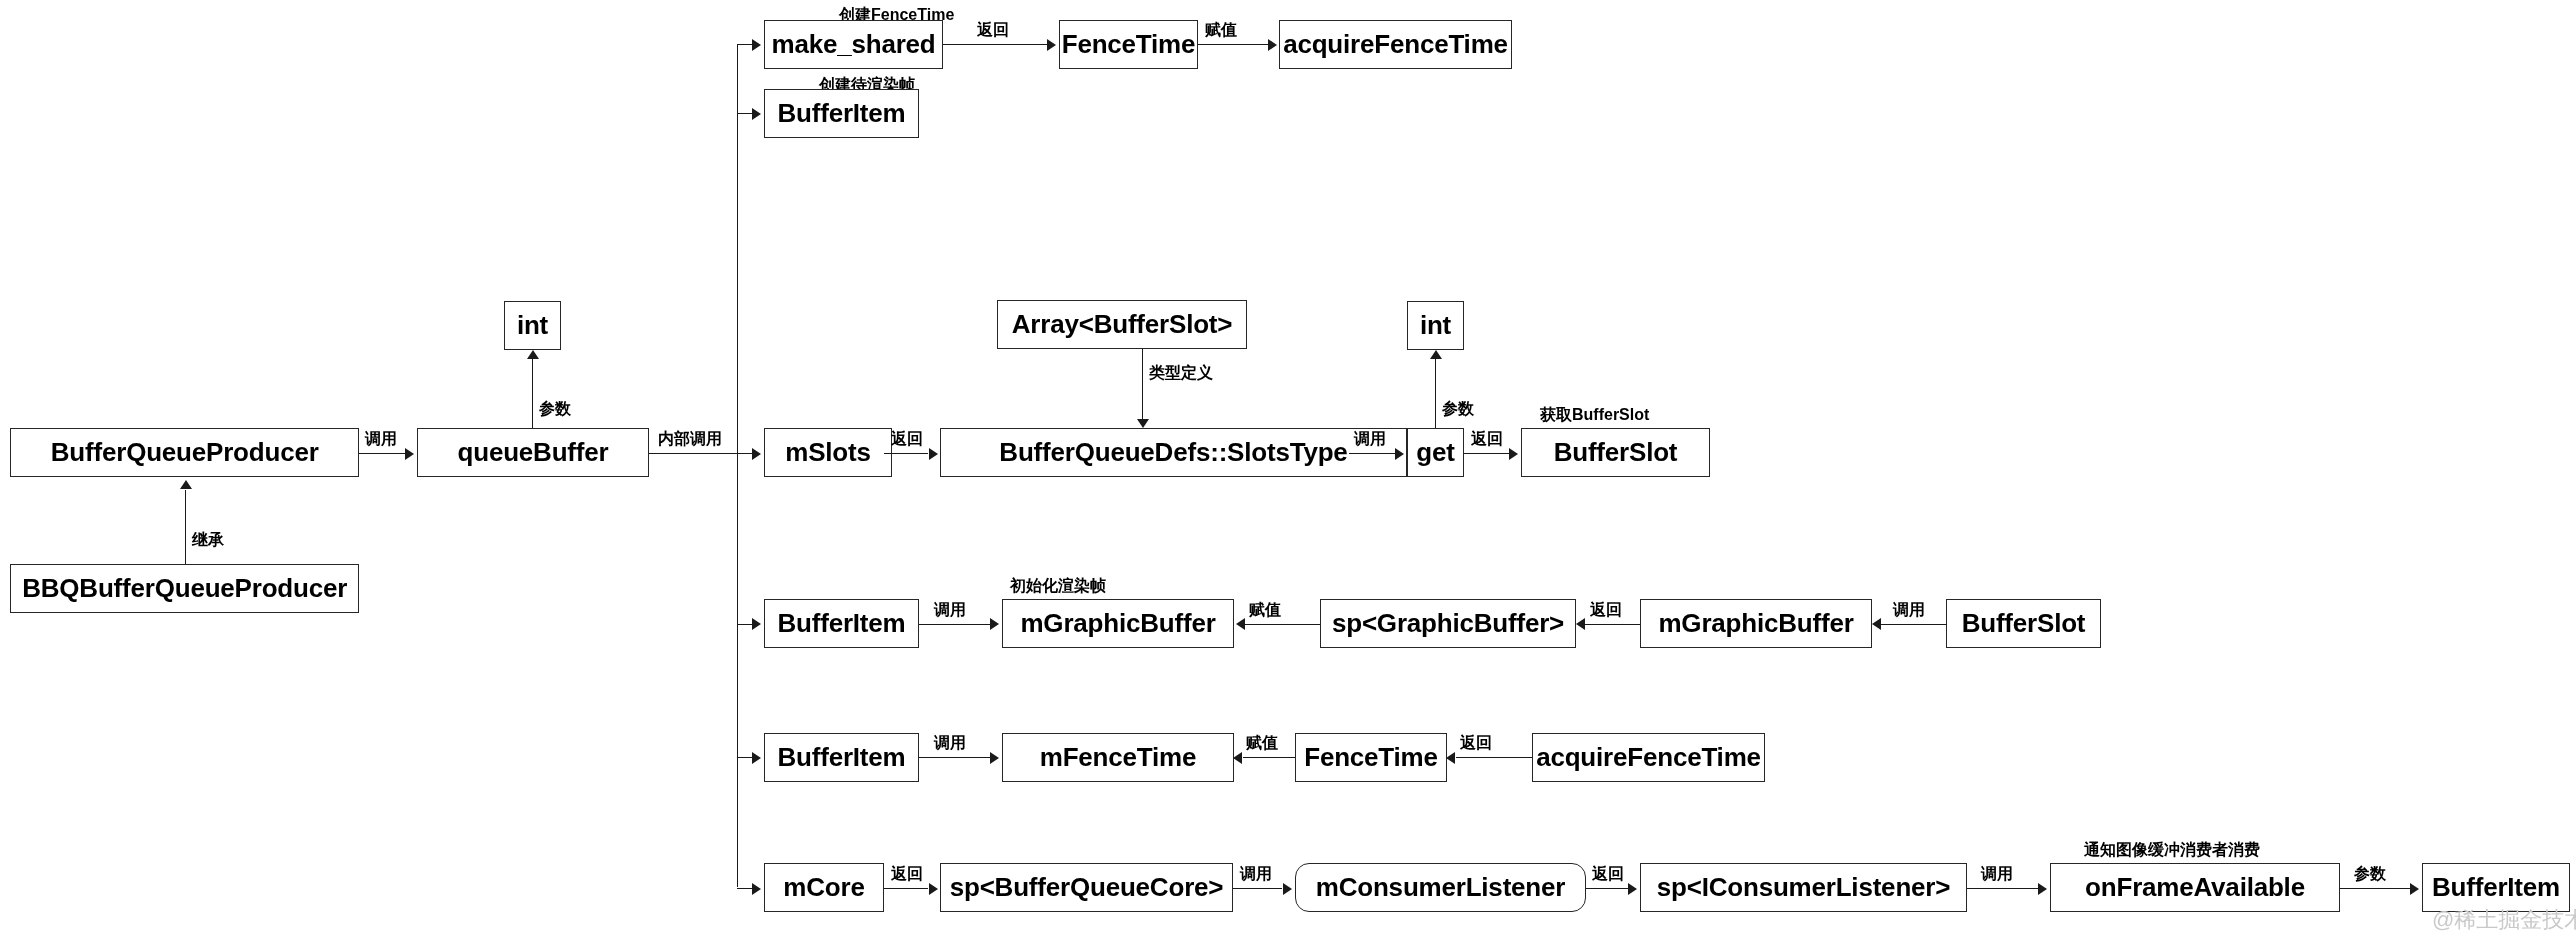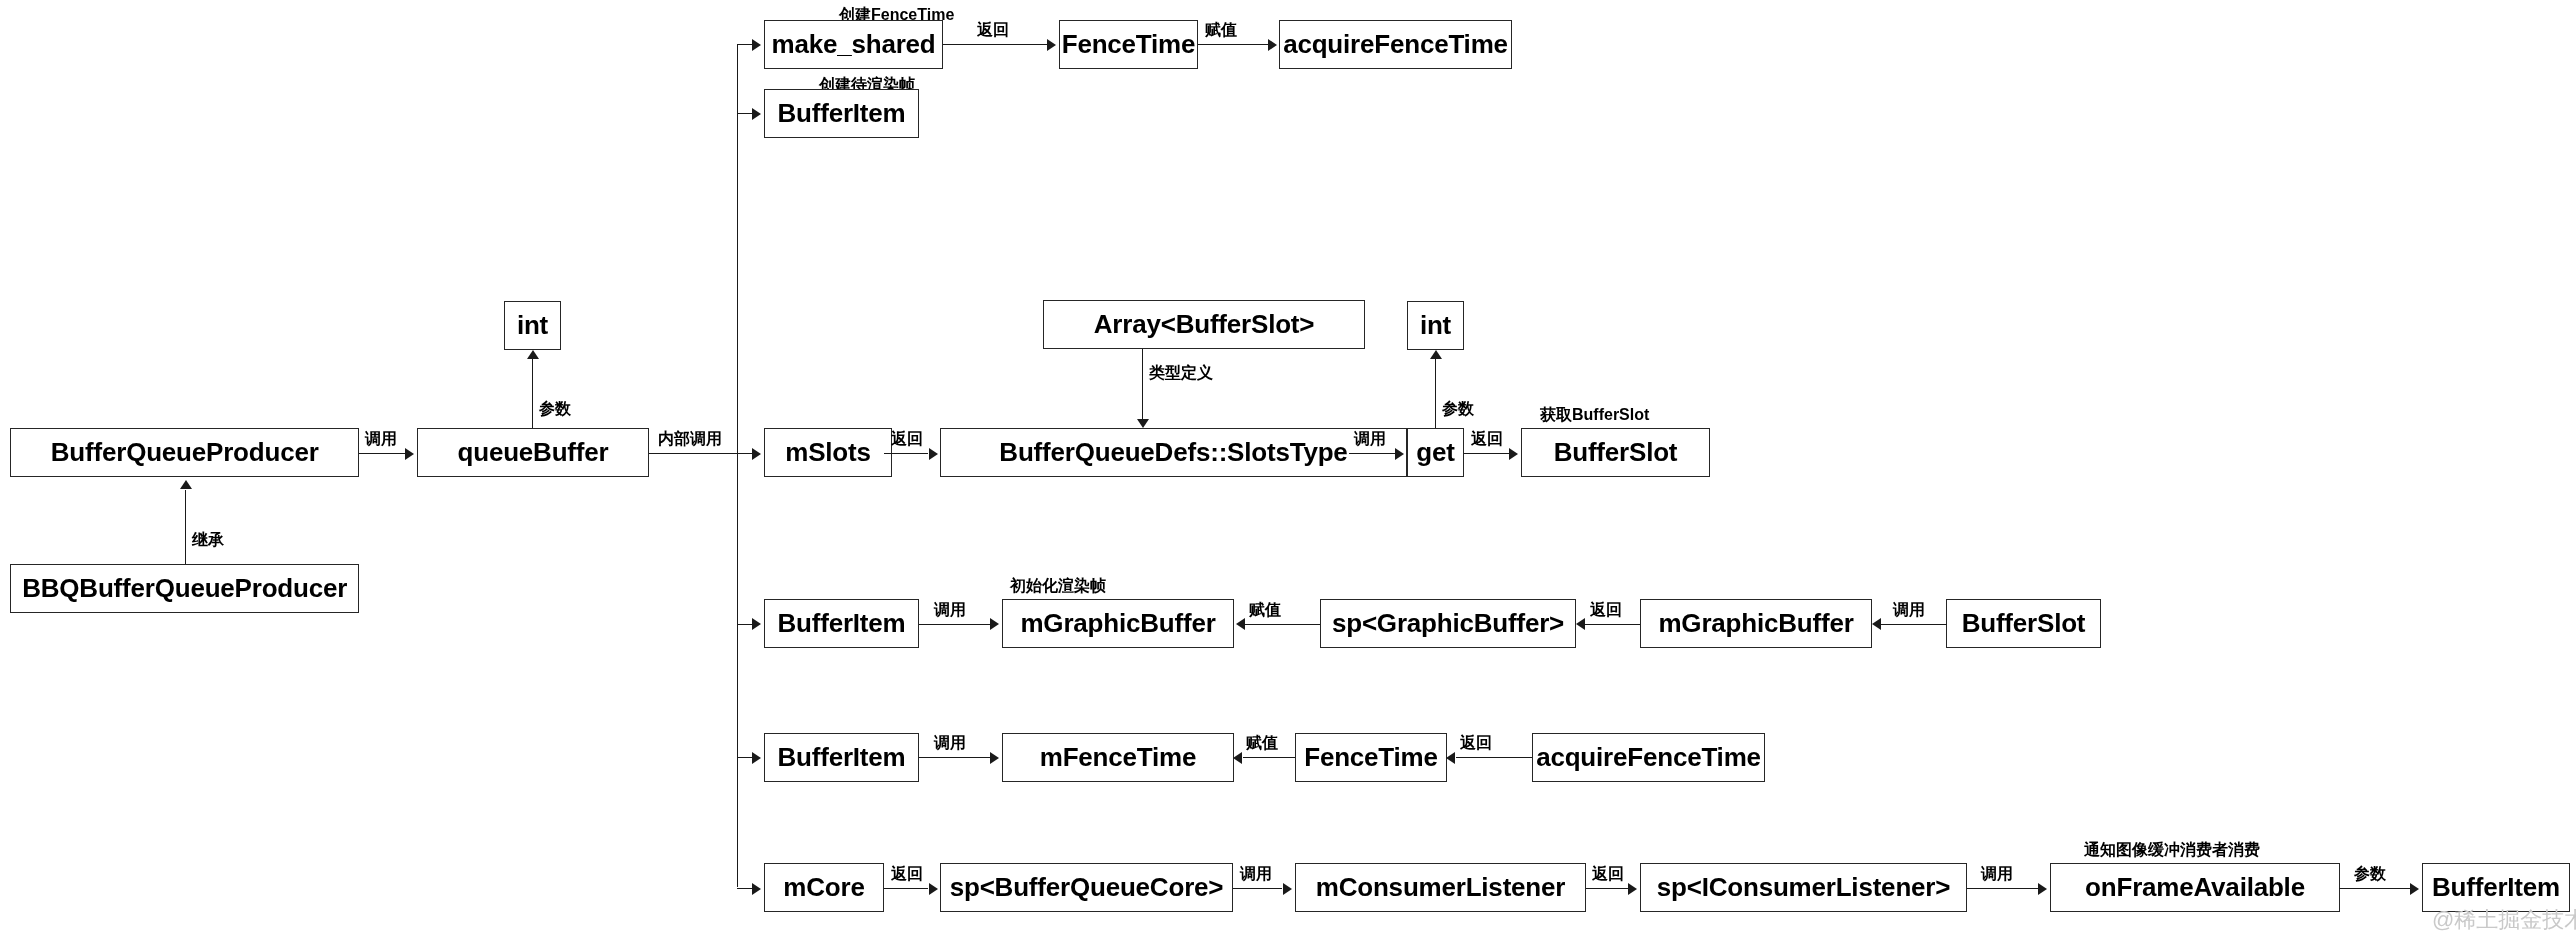--- a/index.html
+++ b/index.html
@@ -141,21 +141,21 @@
   <div class="arrow-r" style="left:752px;top:618px;"></div>
 
   <div class="hline" style="left:737px;top:757px;width:15.3px;"></div>
   <div class="arrow-r" style="left:752px;top:752px;"></div>
 
   <div class="hline" style="left:737px;top:888px;width:15.3px;"></div>
   <div class="arrow-r" style="left:752px;top:883px;"></div>
 
   <div class="node f30" style="left:764px;top:428px;width:128px;height:49px;">mSlots</div>
   <div class="node f30" style="left:940px;top:428px;width:467px;height:49px;">BufferQueueDefs::SlotsType</div>
-  <div class="node f30" style="left:997px;top:300px;width:322px;height:49px;margin-left:46px;">Array&lt;BufferSlot&gt;</div>
+  <div class="node f30" style="left:997px;top:300px;width:250px;height:49px;">Array&lt;BufferSlot&gt;</div>
   <div class="node f30" style="left:1407px;top:301px;width:57px;height:49px;">int</div>
   <div class="node f30" style="left:1407px;top:428px;width:57px;height:49px;">get</div>
   <div class="node f30" style="left:1521px;top:428px;width:189px;height:49px;">BufferSlot</div>
 
   <div class="hline" style="left:884px;top:453px;width:44px;"></div>
   <div class="arrow-r" style="left:929px;top:448px;"></div>
   <div class="edgelbl" style="left:891px;top:429px;">返回</div>
 
   <div class="vline" style="left:1142px;top:349px;height:70px;"></div>
   <div class="arrow-d" style="left:1137px;top:419px;"></div>
@@ -209,21 +209,21 @@
   <div class="hline" style="left:1243px;top:757px;width:52px;"></div>
   <div class="arrow-l" style="left:1233px;top:752px;"></div>
   <div class="edgelbl" style="left:1246px;top:733px;">赋值</div>
 
   <div class="hline" style="left:1456px;top:757px;width:76px;"></div>
   <div class="arrow-l" style="left:1446px;top:752px;"></div>
   <div class="edgelbl" style="left:1460px;top:733px;">返回</div>
 
   <div class="node f30" style="left:764px;top:863px;width:120px;height:49px;">mCore</div>
   <div class="node f30" style="left:940px;top:863px;width:293px;height:49px;">sp&lt;BufferQueueCore&gt;</div>
-  <div class="node f30" style="left:1295px;top:863px;width:291px;height:49px;">mConsumerListener</div>
+  <div class="node f30" style="left:1295px;top:863px;width:291px;height:49px;border-radius:14px;">mConsumerListener</div>
   <div class="node f30" style="left:1640px;top:863px;width:327px;height:49px;">sp&lt;IConsumerListener&gt;</div>
   <div class="cap" style="left:2084px;top:840px;">通知图像缓冲消费者消费</div>
   <div class="node f30" style="left:2050px;top:863px;width:290px;height:49px;">onFrameAvailable</div>
   <div class="node f30" style="left:2422px;top:863px;width:148px;height:49px;">BufferItem</div>
 
   <div class="hline" style="left:884px;top:888px;width:44px;"></div>
   <div class="arrow-r" style="left:929px;top:883px;"></div>
   <div class="edgelbl" style="left:891px;top:864px;">返回</div>
 
   <div class="hline" style="left:1233px;top:888px;width:49px;"></div>

